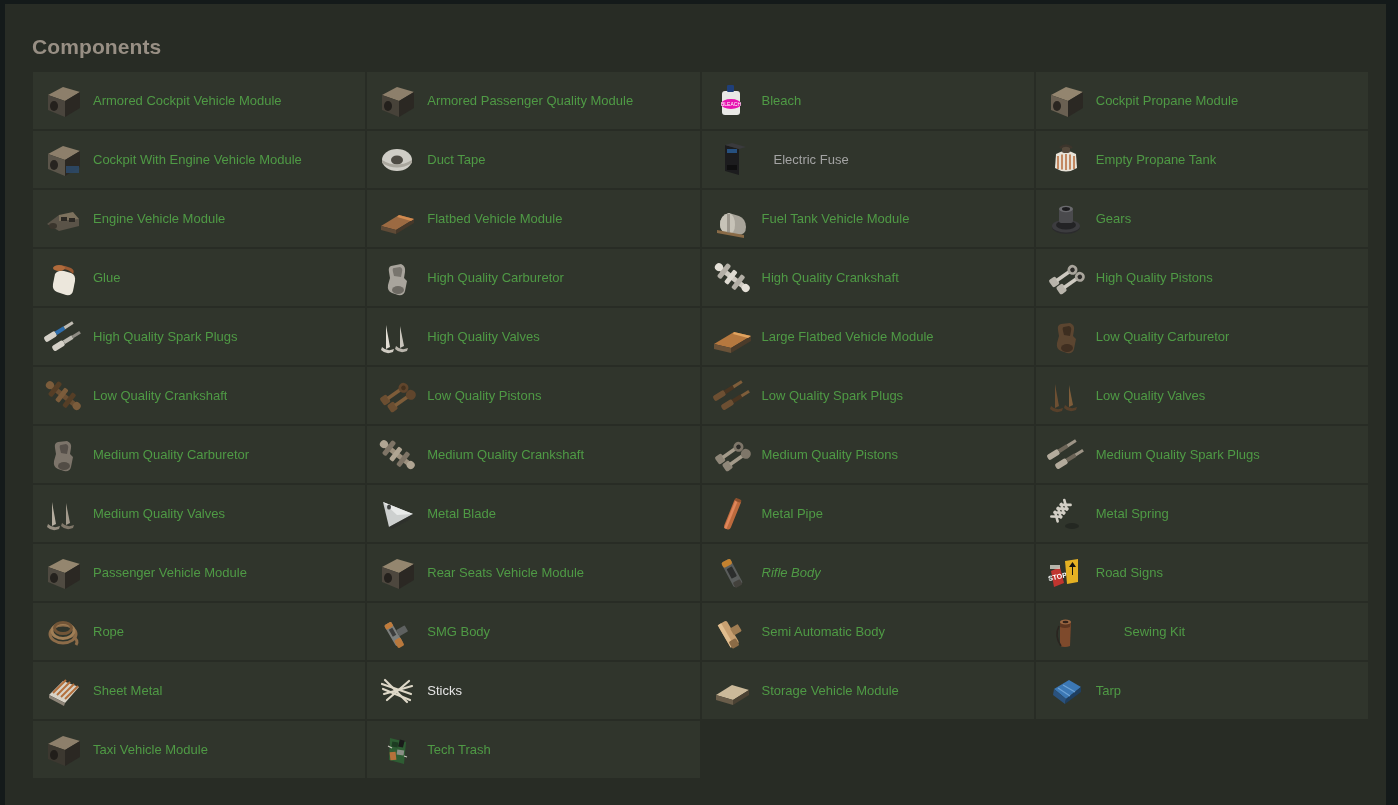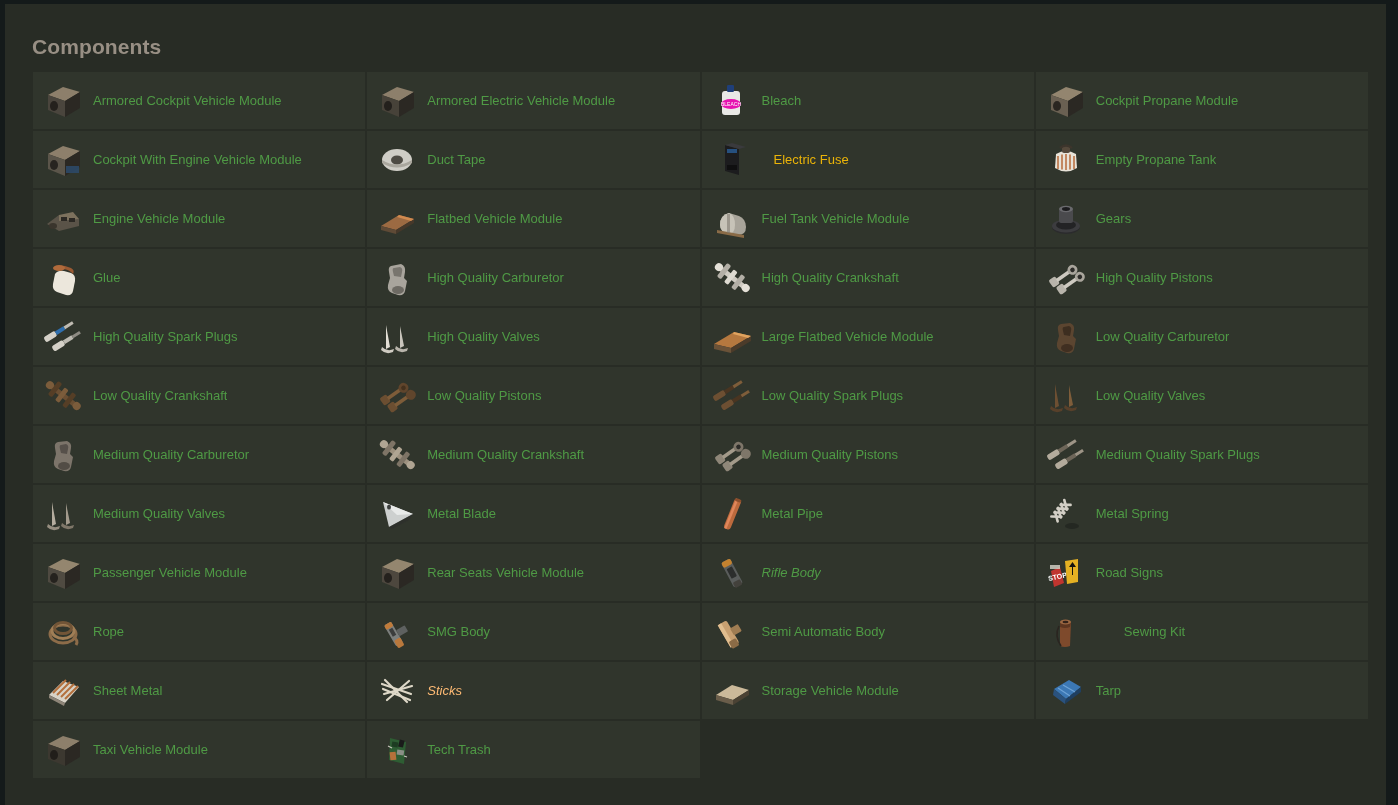--- a/index.html
+++ b/index.html
@@ -117,21 +117,21 @@
             <span class="icon">
               <svg viewBox="0 0 48 48" xmlns="http://www.w3.org/2000/svg">
                 <g>
                   <path d="M9 18 L24 10 L41 15 L26 24 Z" fill="#8d7f6b"></path>
                   <path d="M9 18 L26 24 L26 40 L9 33 Z" fill="#474239"></path>
                   <path d="M26 24 L41 15 L41 31 L26 40 Z" fill="#2b2823"></path>
                   <ellipse cx="15" cy="29" rx="4" ry="5" fill="#1a1815" opacity=".8"></ellipse>
                 </g>
               </svg>
             </span>
-            <a class="item-label" href="#" style="text-decoration: none; color: rgb(79, 154, 69);">Armored Electric Vehicle Module</a>
+            <a class="item-label" href="#" style="text-decoration: none; color: rgb(79, 154, 69);">Armored Passenger Quality Module</a>
           </div>
           <div class="cell">
             <span class="icon">
               <svg viewBox="0 0 48 48" xmlns="http://www.w3.org/2000/svg">
                 <path d="M17 14 h12 a3 3 0 0 1 3 3 v18 a3 3 0 0 1 -3 3 h-12 a3 3 0 0 1 -3 -3 v-18 a3 3 0 0 1 3 -3 z" fill="#e9e9e6"></path>
                 <rect x="19" y="8" width="7" height="7" rx="1.2" fill="#1f3f7a"></rect>
                 <ellipse cx="23" cy="27" rx="10" ry="5" fill="#e612b0"></ellipse>
                 <text x="23" y="29" font-size="5" text-anchor="middle" fill="#fff" font-family="sans-serif">BLEACH</text>
               </svg>
             </span>
@@ -176,21 +176,21 @@
           </div>
           <div class="cell">
             <span class="icon">
               <svg viewBox="0 0 48 48" xmlns="http://www.w3.org/2000/svg">
                 <path d="M17 9 L31 13 L31 39 L17 35 Z" fill="#1c1c1e"></path>
                 <path d="M17 9 L24 7 L38 11 L31 13 Z" fill="#3a3a3d"></path>
                 <rect x="19" y="13" width="10" height="4" fill="#26507f"></rect>
                 <rect x="19" y="29" width="10" height="5" fill="#0f0f10"></rect>
               </svg>
             </span>
-            <a class="item-label" href="#" style="text-decoration: none; color: #eab308; padding-left: 12px;">Electric Fuse</a>
+            <a class="item-label" href="#" style="text-decoration: none; color: #a3a3a3; padding-left: 12px;">Electric Fuse</a>
           </div>
           <div class="cell">
             <span class="icon">
               <svg viewBox="0 0 48 48" xmlns="http://www.w3.org/2000/svg">
                 <path d="M14 18 q10 -6 20 0 l1 14 q-11 7 -22 0 z" fill="#e8e3d8"></path>
                 <g stroke="#b4612f" stroke-width="1.4">
                   <path d="M16 20 v13"></path>
                   <path d="M20 18.5 v15"></path>
                   <path d="M24 18 v16"></path>
                   <path d="M28 18.5 v15"></path>
@@ -642,21 +642,21 @@
               <svg viewBox="0 0 48 48" xmlns="http://www.w3.org/2000/svg">
                 <g stroke="#ded8c8" stroke-width="2.2" stroke-linecap="round">
                   <path d="M9 17 L38 27"></path>
                   <path d="M11 27 L39 19"></path>
                   <path d="M10 22 L37 33"></path>
                   <path d="M14 33 L36 14"></path>
                   <path d="M12 13 L34 35"></path>
                 </g>
               </svg>
             </span>
-            <a class="item-label" href="#" style="text-decoration: none; color: #fdba74; font-style: italic;">Sticks</a>
+            <a class="item-label" href="#" style="text-decoration: none; color: #e5e5e5;">Sticks</a>
           </div>
           <div class="cell">
             <span class="icon">
               <svg viewBox="0 0 48 48" xmlns="http://www.w3.org/2000/svg">
                 <path d="M8 28 L24 18 L41 23 L25 33 Z" fill="#cbb99a"></path>
                 <path d="M8 28 L25 33 L25 38 L8 33 Z" fill="#6a5d4a"></path>
                 <path d="M25 33 L41 23 L41 28 L25 38 Z" fill="#4b4234"></path>
               </svg>
             </span>
             <a class="item-label" href="#" style="text-decoration: none; color: rgb(79, 154, 69);">Storage Vehicle Module</a>

